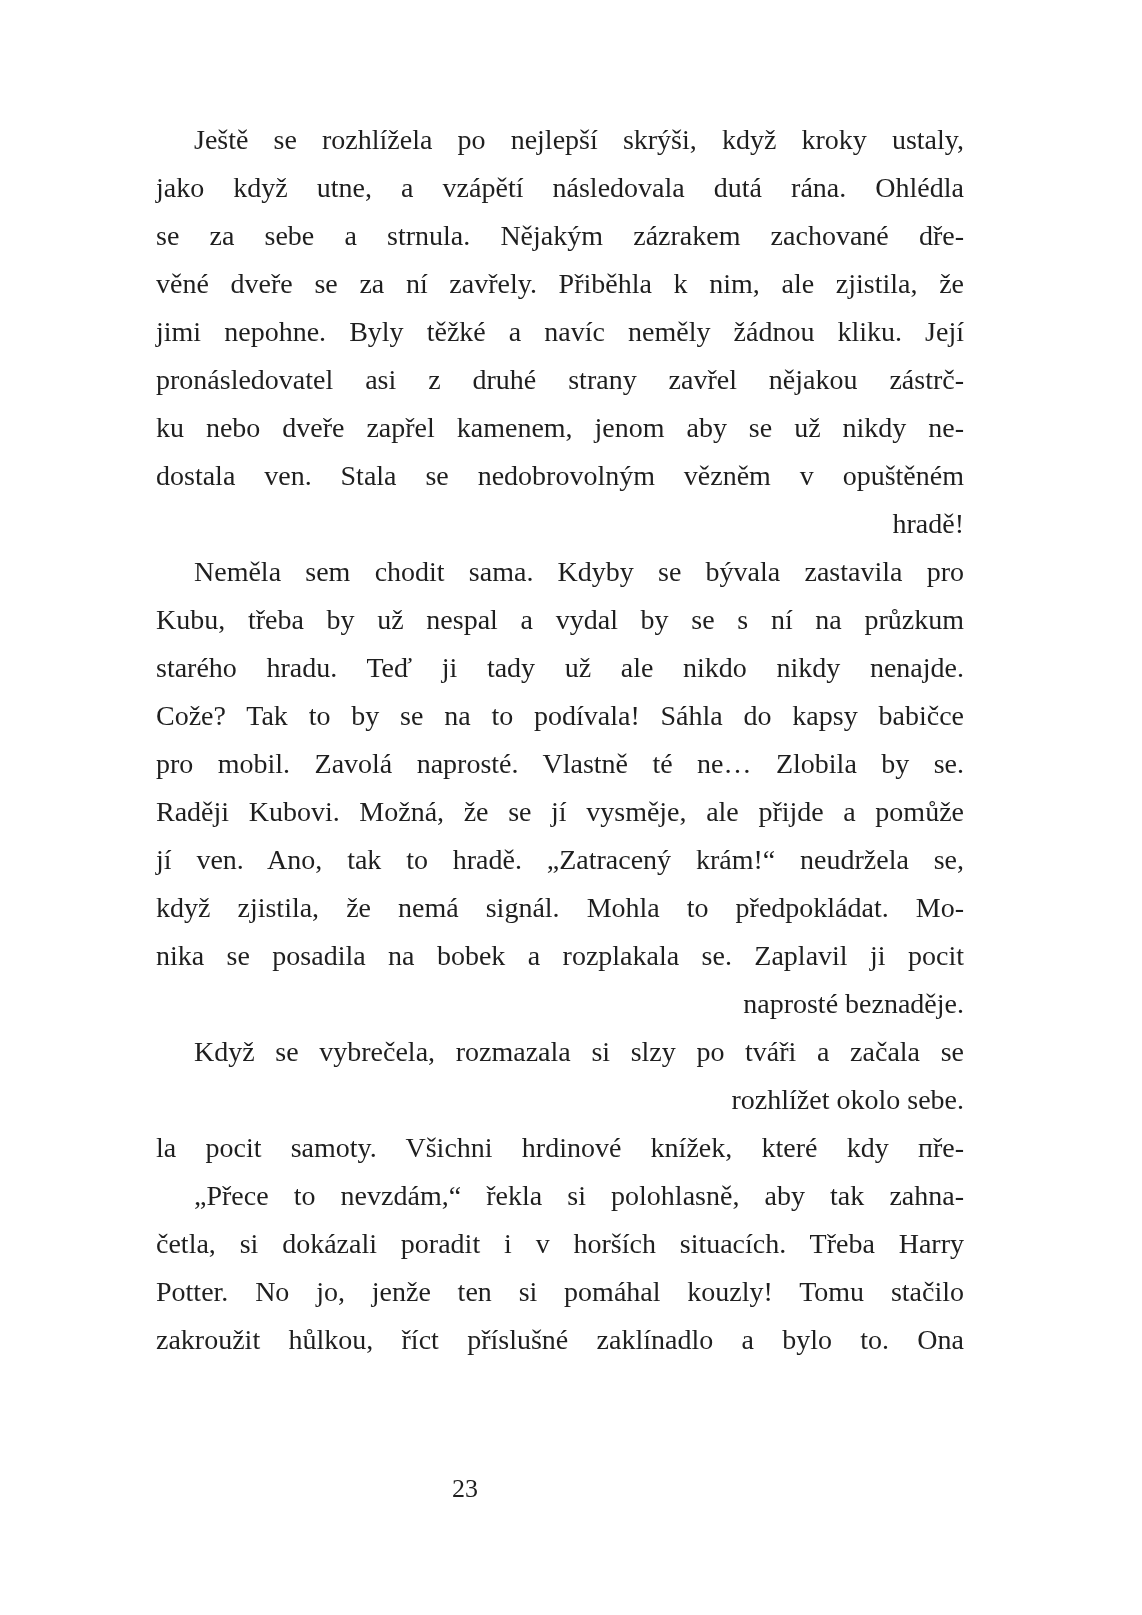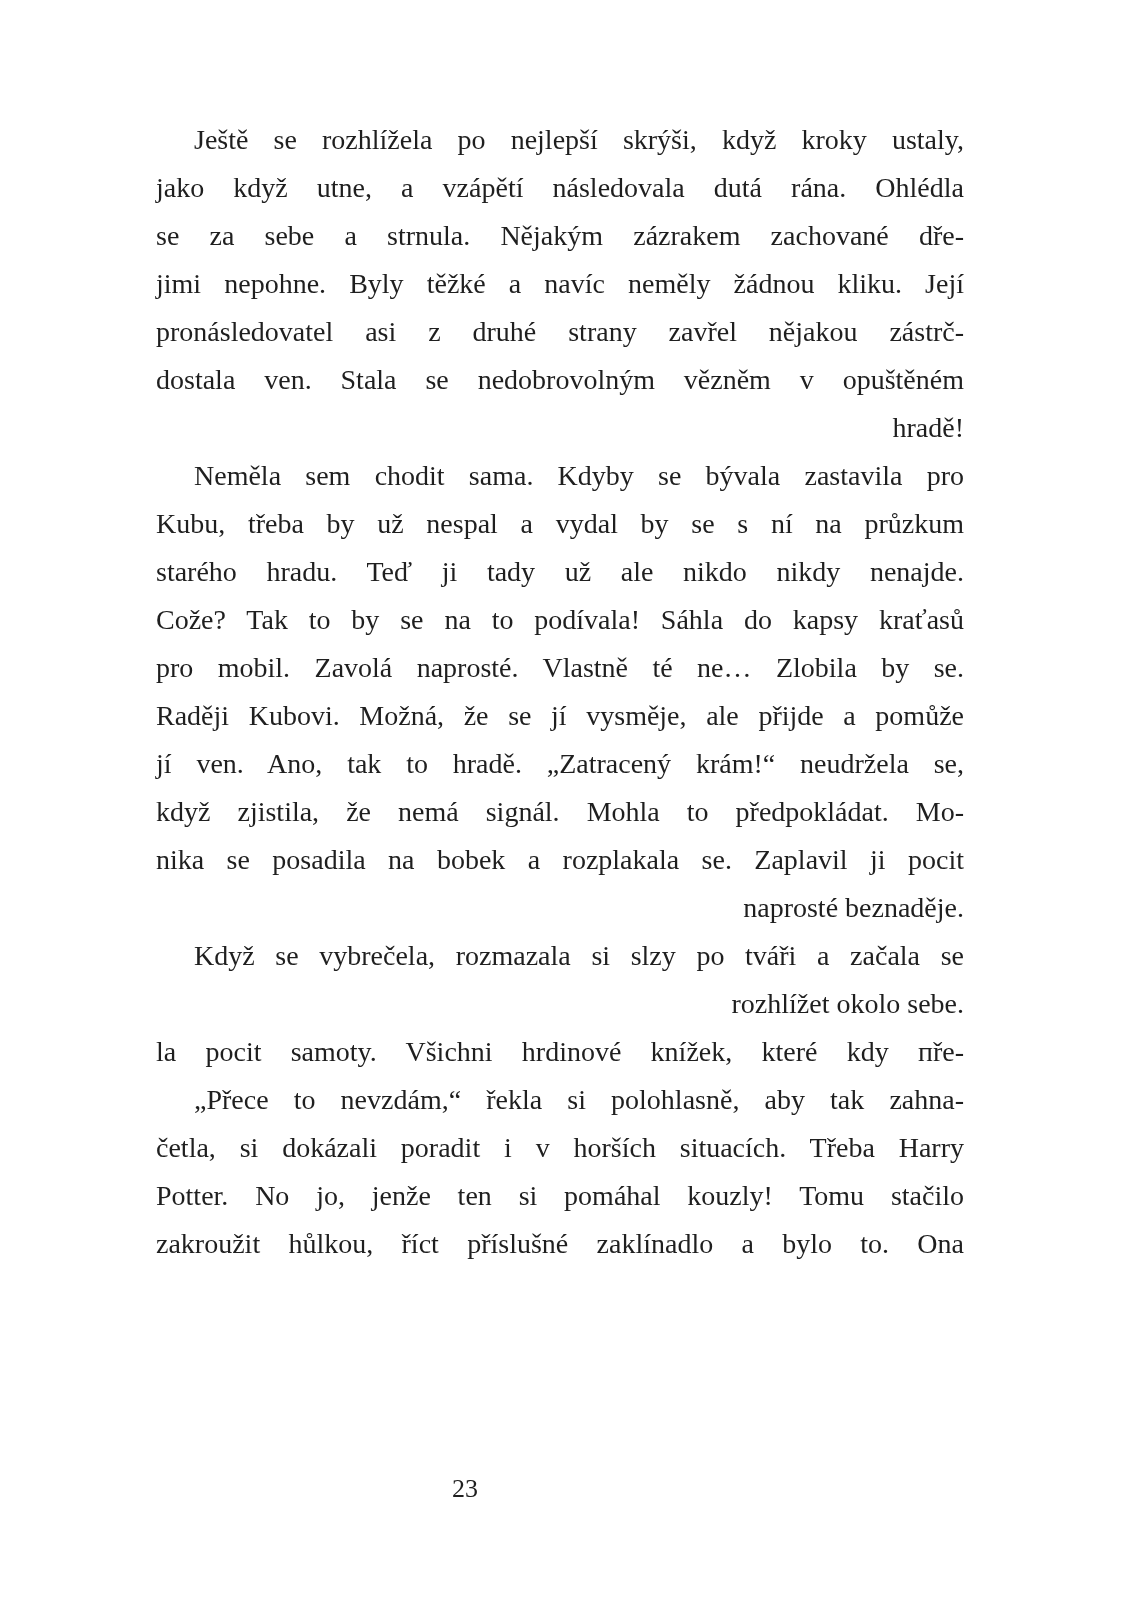--- a/index.html
+++ b/index.html
@@ -47,30 +47,32 @@
 </style>
 </head>
 <body>
 
 <div class="page">
   <div class="text-block" id="text-block">
       <div class="paragraph">
         <div class="line indent justify">Ještě se rozhlížela po nejlepší skrýši, když kroky ustaly,</div>
         <div class="line justify">jako když utne, a vzápětí následovala dutá rána. Ohlédla</div>
         <div class="line justify">se za sebe a strnula. Nějakým zázrakem zachované dře-</div>
+        <div class="line justify">věné dveře se za ní zavřely. Přiběhla k nim, ale zjistila, že</div>
         <div class="line justify">jimi nepohne. Byly těžké a navíc neměly žádnou kliku. Její</div>
         <div class="line justify">pronásledovatel asi z druhé strany zavřel nějakou zástrč-</div>
+        <div class="line justify">ku nebo dveře zapřel kamenem, jenom aby se už nikdy ne-</div>
         <div class="line justify">dostala ven. Stala se nedobrovolným vězněm v opuštěném</div>
         <div class="line">hradě!</div>
       </div>
       <div class="paragraph">
         <div class="line indent justify">Neměla sem chodit sama. Kdyby se bývala zastavila pro</div>
         <div class="line justify">Kubu, třeba by už nespal a vydal by se s ní na průzkum</div>
         <div class="line justify">starého hradu. Teď ji tady už ale nikdo nikdy nenajde.</div>
-        <div class="line justify">Cože? Tak to by se na to podívala! Sáhla do kapsy kraťasů</div>
+        <div class="line justify">Cože? Tak to by se na to podívala! Sáhla do kapsy babičce</div>
         <div class="line justify">pro mobil. Zavolá naprosté. Vlastně té ne… Zlobila by se.</div>
         <div class="line justify">Raději Kubovi. Možná, že se jí vysměje, ale přijde a pomůže</div>
         <div class="line justify">jí ven. Ano, tak to hradě. „Zatracený krám!“ neudržela se,</div>
         <div class="line justify">když zjistila, že nemá signál. Mohla to předpokládat. Mo-</div>
         <div class="line justify">nika se posadila na bobek a rozplakala se. Zaplavil ji pocit</div>
         <div class="line">naprosté beznaděje.</div>
       </div>
       <div class="paragraph">
         <div class="line indent justify">Když se vybrečela, rozmazala si slzy po tváři a začala se</div>
         <div class="line">rozhlížet okolo sebe.</div>

